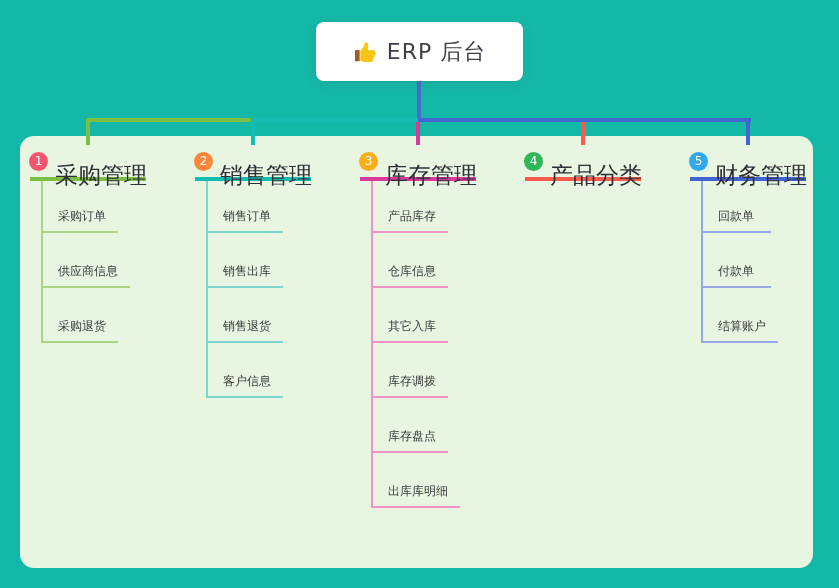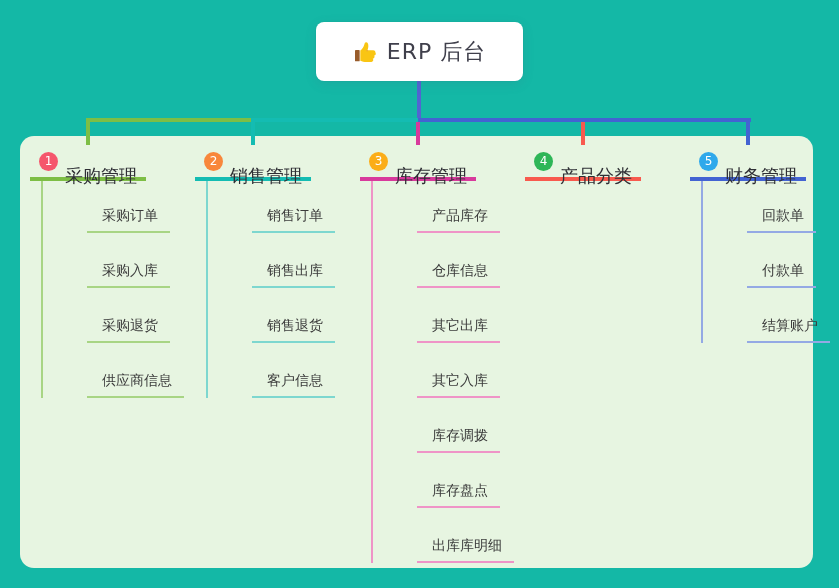--- a/index.html
+++ b/index.html
@@ -22,26 +22,26 @@
   .hline,.vline{position:absolute;}
   .hline{height:4px;}
   .vline{width:4px;}
 
   
   .branch{position:absolute;top:148px;width:116px;}
   .btitle{display:flex;align-items:center;justify-content:center;gap:7px;
           height:27px;border-bottom:4px solid var(--line);padding-bottom:2px;cursor:pointer;}
   .badge{width:19px;height:19px;border-radius:50%;background:var(--badge);
          color:#fff;font-size:12px;line-height:19px;text-align:center;flex:none;}
-  .btext{font-size:18px;color:#2e2e34;white-space:nowrap;margin-top:28px;}
+  .btext{font-size:23px;color:#2e2e34;white-space:nowrap;margin-top:28px;}
   .children{margin-left:11px;border-left:2px solid var(--child);width:max-content;}
   .child{height:55px;box-sizing:border-box;display:flex;align-items:flex-end;
          border-bottom:2px solid var(--child);padding:0 12px 6px 15px;
-         width:max-content;min-width:68px;font-size:14px;color:#3b3b3b;
-         white-space:nowrap;cursor:pointer;margin-left:44px;}
+         width:max-content;min-width:68px;font-size:12px;color:#3b3b3b;
+         white-space:nowrap;cursor:pointer;}
   .child:first-child{height:52px;}
 </style>
 </head>
 <body>
 
 <div id="stage">
 
   <div id="panel"></div>
 
   <div id="connectors">
@@ -67,23 +67,22 @@
     <span class="root-label">ERP 后台</span>
   </div>
 
     <div class="branch" style="left: 30px; --line: #7DBE45; --child: #A8D584; --badge: #F5566C;">
       <div class="btitle">
         <span class="badge">1</span>
         <span class="btext">采购管理</span>
       </div>
       <div class="children">
         <div class="child">采购订单</div>
-        <div class="child">采购入库</div>
+        <div class="child">供应商信息</div>
         <div class="child">采购退货</div>
-        <div class="child">供应商信息</div>
       </div>
     </div>
 
     <div class="branch" style="left: 195px; --line: #14BCB2; --child: #7DD7CF; --badge: #F8873B;">
       <div class="btitle">
         <span class="badge">2</span>
         <span class="btext">销售管理</span>
       </div>
       <div class="children">
         <div class="child">销售订单</div>
@@ -94,21 +93,20 @@
     </div>
 
     <div class="branch" style="left: 360px; --line: #D83A9C; --child: #EF94C7; --badge: #FBAD18;">
       <div class="btitle">
         <span class="badge">3</span>
         <span class="btext">库存管理</span>
       </div>
       <div class="children">
         <div class="child">产品库存</div>
         <div class="child">仓库信息</div>
-        <div class="child">其它出库</div>
         <div class="child">其它入库</div>
         <div class="child">库存调拨</div>
         <div class="child">库存盘点</div>
         <div class="child">出库库明细</div>
       </div>
     </div>
 
     <div class="branch" style="left: 525px; --line: #F85A4E; --child: #FBABA2; --badge: #2EB657;">
       <div class="btitle">
         <span class="badge">4</span>

